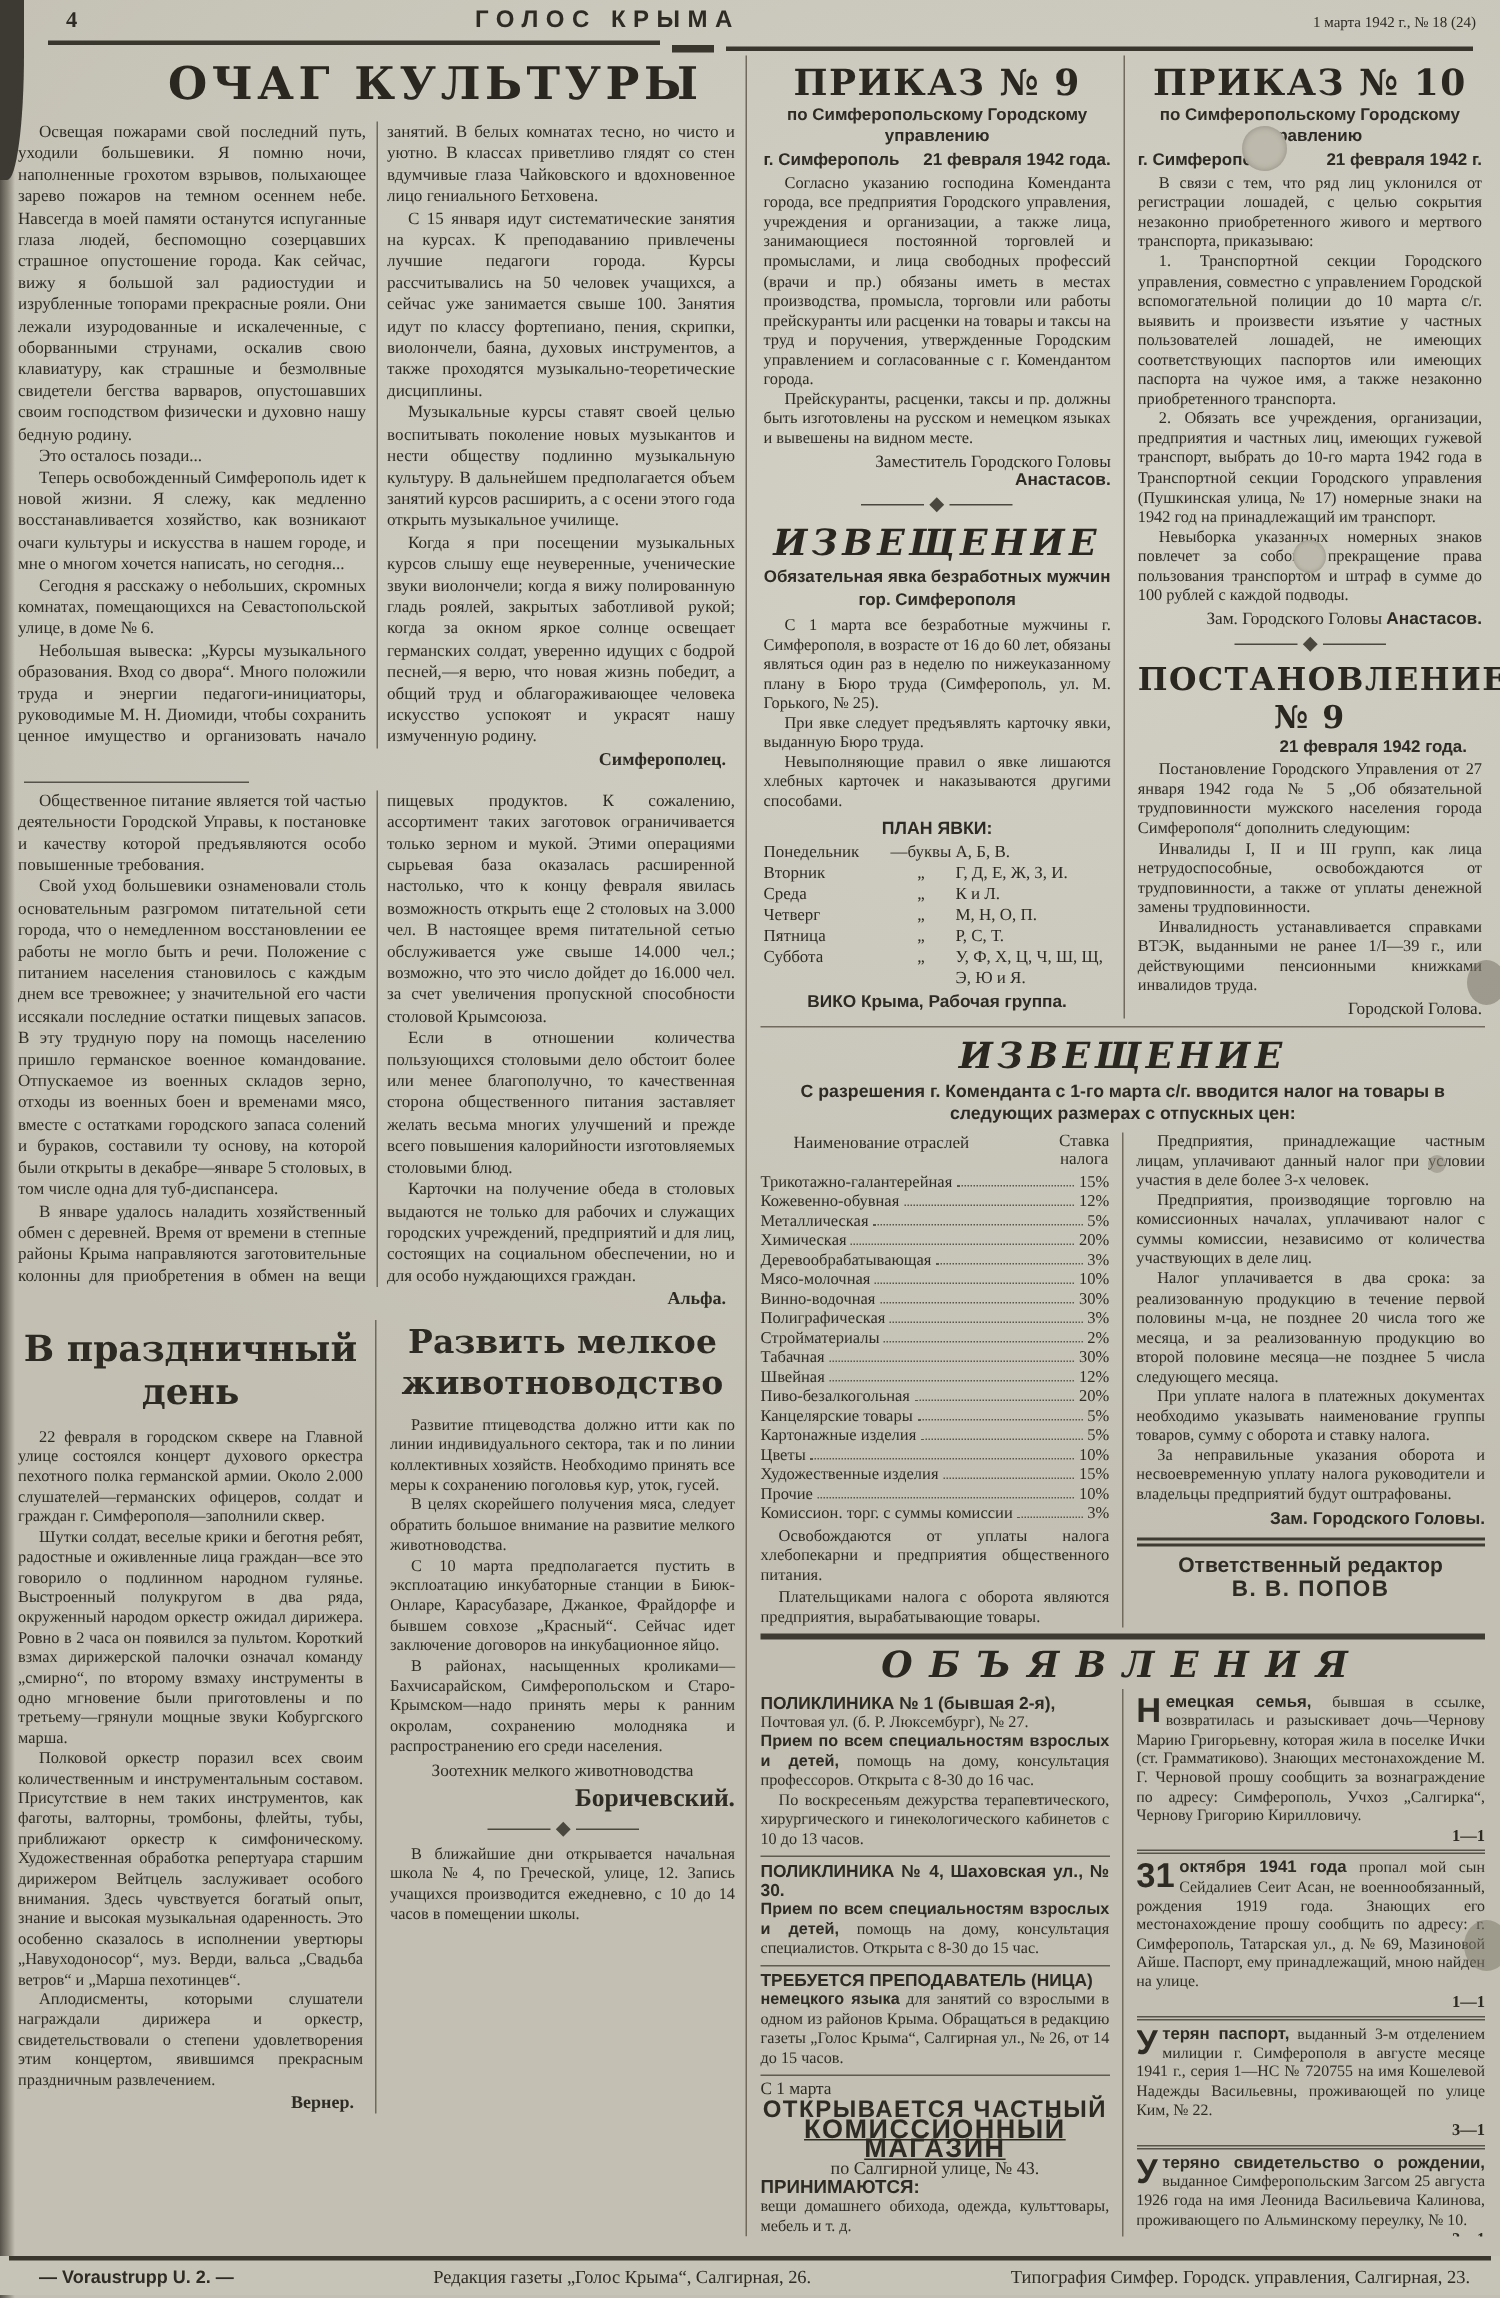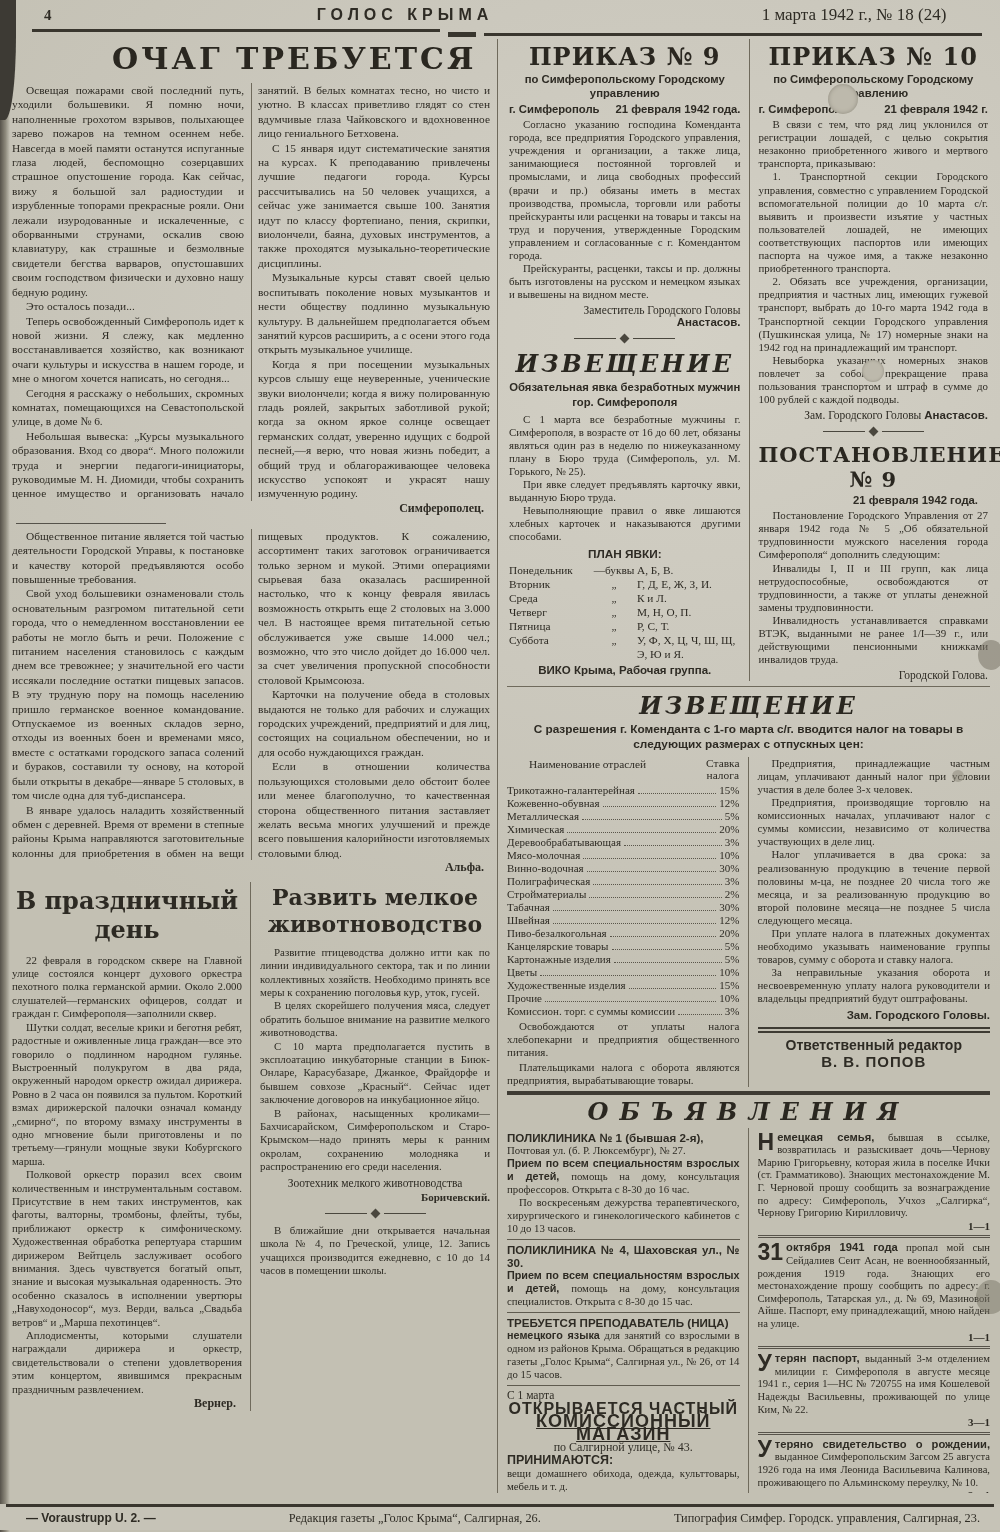--- a/index.html
+++ b/index.html
@@ -24,21 +24,21 @@
   .stain.hole2{left:862px;top:360px;width:22px;height:22px;background:#bdb9ac;box-shadow:inset 0 0 3px #8f8b7e;}
   .stain.blot1{left:978px;top:640px;width:26px;height:30px;background:#7a7568;opacity:.55;}
   .stain.blot2{left:976px;top:1280px;width:30px;height:34px;background:#7a7568;opacity:.5;}
   .stain.blot3{left:952px;top:770px;width:12px;height:12px;background:#8a8577;opacity:.5;}
 
   
   .masthead{padding:5px 16px 0;}
   .mh-row{display:flex;align-items:baseline;}
   .page-num{width:70px;font-size:15px;font-weight:bold;padding-left:28px;}
   .mh-title{flex:1;text-align:center;font-family:"Liberation Sans",sans-serif;font-weight:bold;font-size:16px;letter-spacing:5px;}
-  .mh-date{width:260px;text-align:center;font-size:17px;}
+  .mh-date{width:260px;text-align:right;font-size:10px;}
   .mh-rules{position:relative;height:9px;margin-top:3px;}
   .mr-l{position:absolute;left:16px;top:1px;width:408px;height:3px;background:#39362e;}
   .mr-m{position:absolute;left:432px;top:4px;width:28px;height:5px;background:#39362e;}
   .mr-r{position:absolute;left:468px;right:2px;top:5px;height:3px;background:#39362e;}
 
   
   .content{display:flex;padding:2px 10px 0 12px;height:1456px;overflow:hidden;gap:9px;}
   .left-half{width:486px;flex:none;padding-right:7px;border-right:1px solid #6f6a5c;}
   .right-half{flex:1;min-width:0;}
 
@@ -54,21 +54,21 @@
 
   .bottom-row{display:flex;margin-top:7px;}
   .pz-col{width:239px;flex:none;padding-right:8px;border-right:1px solid #6f6a5c;}
   .zh-col{flex:1;min-width:0;padding-left:9px;}
   .bottom-row .body-text{font-size:10.9px;line-height:13.4px;}
   .serif-head{font-family:"DejaVu Serif",serif;font-weight:bold;text-align:center;line-height:1.22;color:#2d2a23;}
   .pz-title{font-size:24px;margin:4px 0 9px;}
   .zh-title{font-size:22px;margin:2px 0 8px;}
   .shk-title{font-size:22px;letter-spacing:8px;margin:3px 0 8px;}
   .sig-line{font-size:11.5px;text-align:right;margin-top:2px;}
-  .sig-line b{font-size:11px;}
+  .sig-line b{font-size:17px;}
   .sig-role-center{text-align:center;font-size:11.5px;margin-top:3px;}
 
   .diamond-divider{display:flex;align-items:center;justify-content:center;margin:7px auto;}
   .dd-line{width:42px;height:1px;background:#4a473e;}
   .dd-diamond{width:7px;height:7px;background:#4a473e;transform:rotate(45deg);margin:0 5px;}
 
   
   .rh-top{display:flex;}
   .rcol{width:50%;padding:0 8px 0 2px;}
   .rcol-right{border-left:1px solid #6f6a5c;padding:0 2px 0 9px;}
@@ -157,21 +157,21 @@
         <span class="mr-m"></span>
         <span class="mr-r"></span>
     </div>
   </header>
 
   <main class="content">
 
     <section class="left-half">
 
       <article>
-        <h1 class="ochag-title">ОЧАГ ТРЕБУЕТСЯ</h1>
+        <h1 class="ochag-title">ОЧАГ КУЛЬТУРЫ</h1>
         <div class="cols2 body-text">
 
         <p class="para">Освещая пожарами свой последний путь, уходили большевики. Я помню ночи, наполненные грохотом взрывов, полыхающее зарево пожаров на темном осеннем небе. Навсегда в моей памяти останутся испуганные глаза людей, беспомощно созерцавших страшное опустошение города. Как сейчас, вижу я большой зал радиостудии и изрубленные топорами прекрасные рояли. Они лежали изуродованные и искалеченные, с оборванными струнами, оскалив свою клавиатуру, как страшные и безмолвные свидетели бегства варваров, опустошавших своим господством физически и духовно нашу бедную родину.</p>
             <p class="para">Это осталось позади...</p>
             <p class="para">Теперь освобожденный Симферополь идет к новой жизни. Я слежу, как медленно восстанавливается хозяйство, как возникают очаги культуры и искусства в нашем городе, и мне о многом хочется написать, но сегодня...</p>
             <p class="para">Сегодня я расскажу о небольших, скромных комнатах, помещающихся на Севастопольской улице, в доме № 6.</p>
             <p class="para">Небольшая вывеска: „Курсы музыкального образования. Вход со двора“. Много положили труда и энергии педагоги-инициаторы, руководимые М. Н. Диомиди, чтобы сохранить ценное имущество и организовать начало занятий. В белых комнатах тесно, но чисто и уютно. В классах приветливо глядят со стен вдумчивые глаза Чайковского и вдохновенное лицо гениального Бетховена.</p>
             <p class="para">С 15 января идут систематические занятия на курсах. К преподаванию привлечены лучшие педагоги города. Курсы рассчитывались на 50 человек учащихся, а сейчас уже занимается свыше 100. Занятия идут по классу фортепиано, пения, скрипки, виолончели, баяна, духовых инструментов, а также проходятся музыкально-теоретические дисциплины.</p>
             <p class="para">Музыкальные курсы ставят своей целью воспитывать поколение новых музыкантов и нести обществу подлинно музыкальную культуру. В дальнейшем предполагается объем занятий курсов расширить, а с осени этого года открыть музыкальное училище.</p>
             <p class="para">Когда я при посещении музыкальных курсов слышу еще неуверенные, ученические звуки виолончели; когда я вижу полированную гладь роялей, закрытых заботливой рукой; когда за окном яркое солнце освещает германских солдат, уверенно идущих с бодрой песней,—я верю, что новая жизнь победит, а общий труд и облагораживающее человека искусство успокоят и украсят нашу измученную родину.</p>
@@ -180,22 +180,22 @@
       </article>
 
       <div class="hr-short"></div>
 
       <article>
         <div class="cols2 body-text">
 
         <p class="para">Общественное питание является той частью деятельности Городской Управы, к постановке и качеству которой предъявляются особо повышенные требования.</p>
             <p class="para">Свой уход большевики ознаменовали столь основательным разгромом питательной сети города, что о немедленном восстановлении ее работы не могло быть и речи. Положение с питанием населения становилось с каждым днем все тревожнее; у значительной его части иссякали последние остатки пищевых запасов. В эту трудную пору на помощь населению пришло германское военное командование. Отпускаемое из военных складов зерно, отходы из военных боен и временами мясо, вместе с остатками городского запаса солений и бураков, составили ту основу, на которой были открыты в декабре—январе 5 столовых, в том числе одна для туб-диспансера.</p>
             <p class="para">В январе удалось наладить хозяйственный обмен с деревней. Время от времени в степные районы Крыма направляются заготовительные колонны для приобретения в обмен на вещи пищевых продуктов. К сожалению, ассортимент таких заготовок ограничивается только зерном и мукой. Этими операциями сырьевая база оказалась расширенной настолько, что к концу февраля явилась возможность открыть еще 2 столовых на 3.000 чел. В настоящее время питательной сетью обслуживается уже свыше 14.000 чел.; возможно, что это число дойдет до 16.000 чел. за счет увеличения пропускной способности столовой Крымсоюза.</p>
+            <p class="para">Если в отношении количества пользующихся столовыми дело обстоит более или менее благополучно, то качественная сторона общественного питания заставляет желать весьма многих улучшений и прежде всего повышения калорийности изготовляемых столовыми блюд.</p>
             <p class="para">Карточки на получение обеда в столовых выдаются не только для рабочих и служащих городских учреждений, предприятий и для лиц, состоящих на социальном обеспечении, но и для особо нуждающихся граждан.</p>
-            <p class="para">Если в отношении количества пользующихся столовыми дело обстоит более или менее благополучно, то качественная сторона общественного питания заставляет желать весьма многих улучшений и прежде всего повышения калорийности изготовляемых столовыми блюд.</p>
           </div>
         <div class="byline">Альфа.</div>
       </article>
 
       <div class="bottom-row">
         <article class="pz-col">
           <h2 class="serif-head pz-title">
             <span>В праздничный</span><br>
             <span>день</span>
           </h2>

